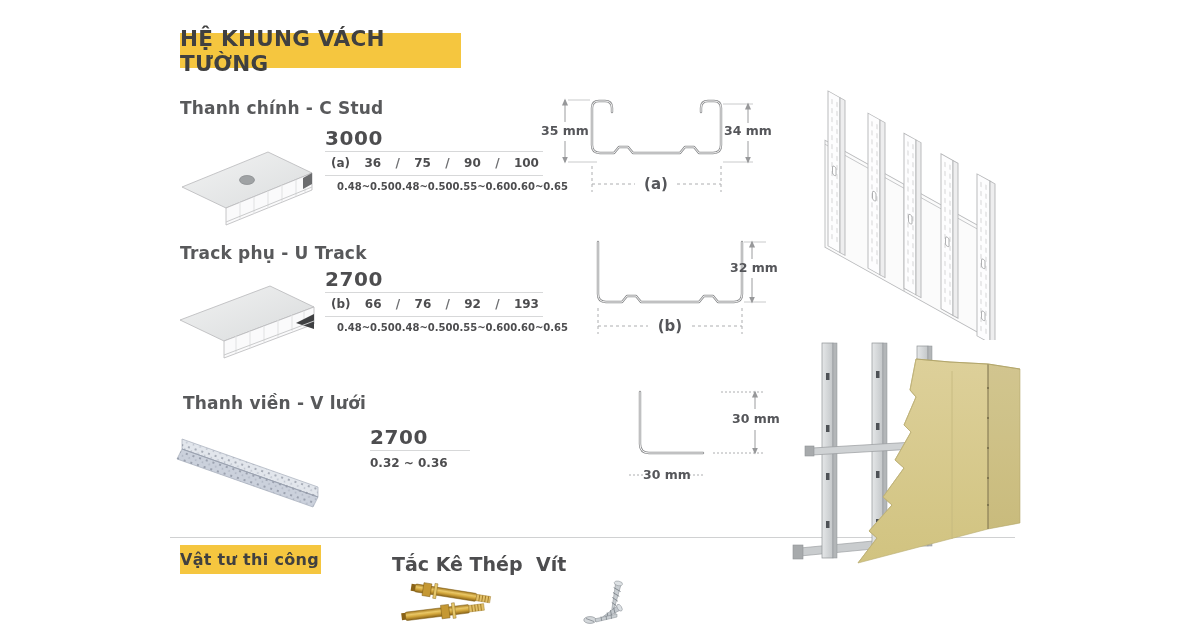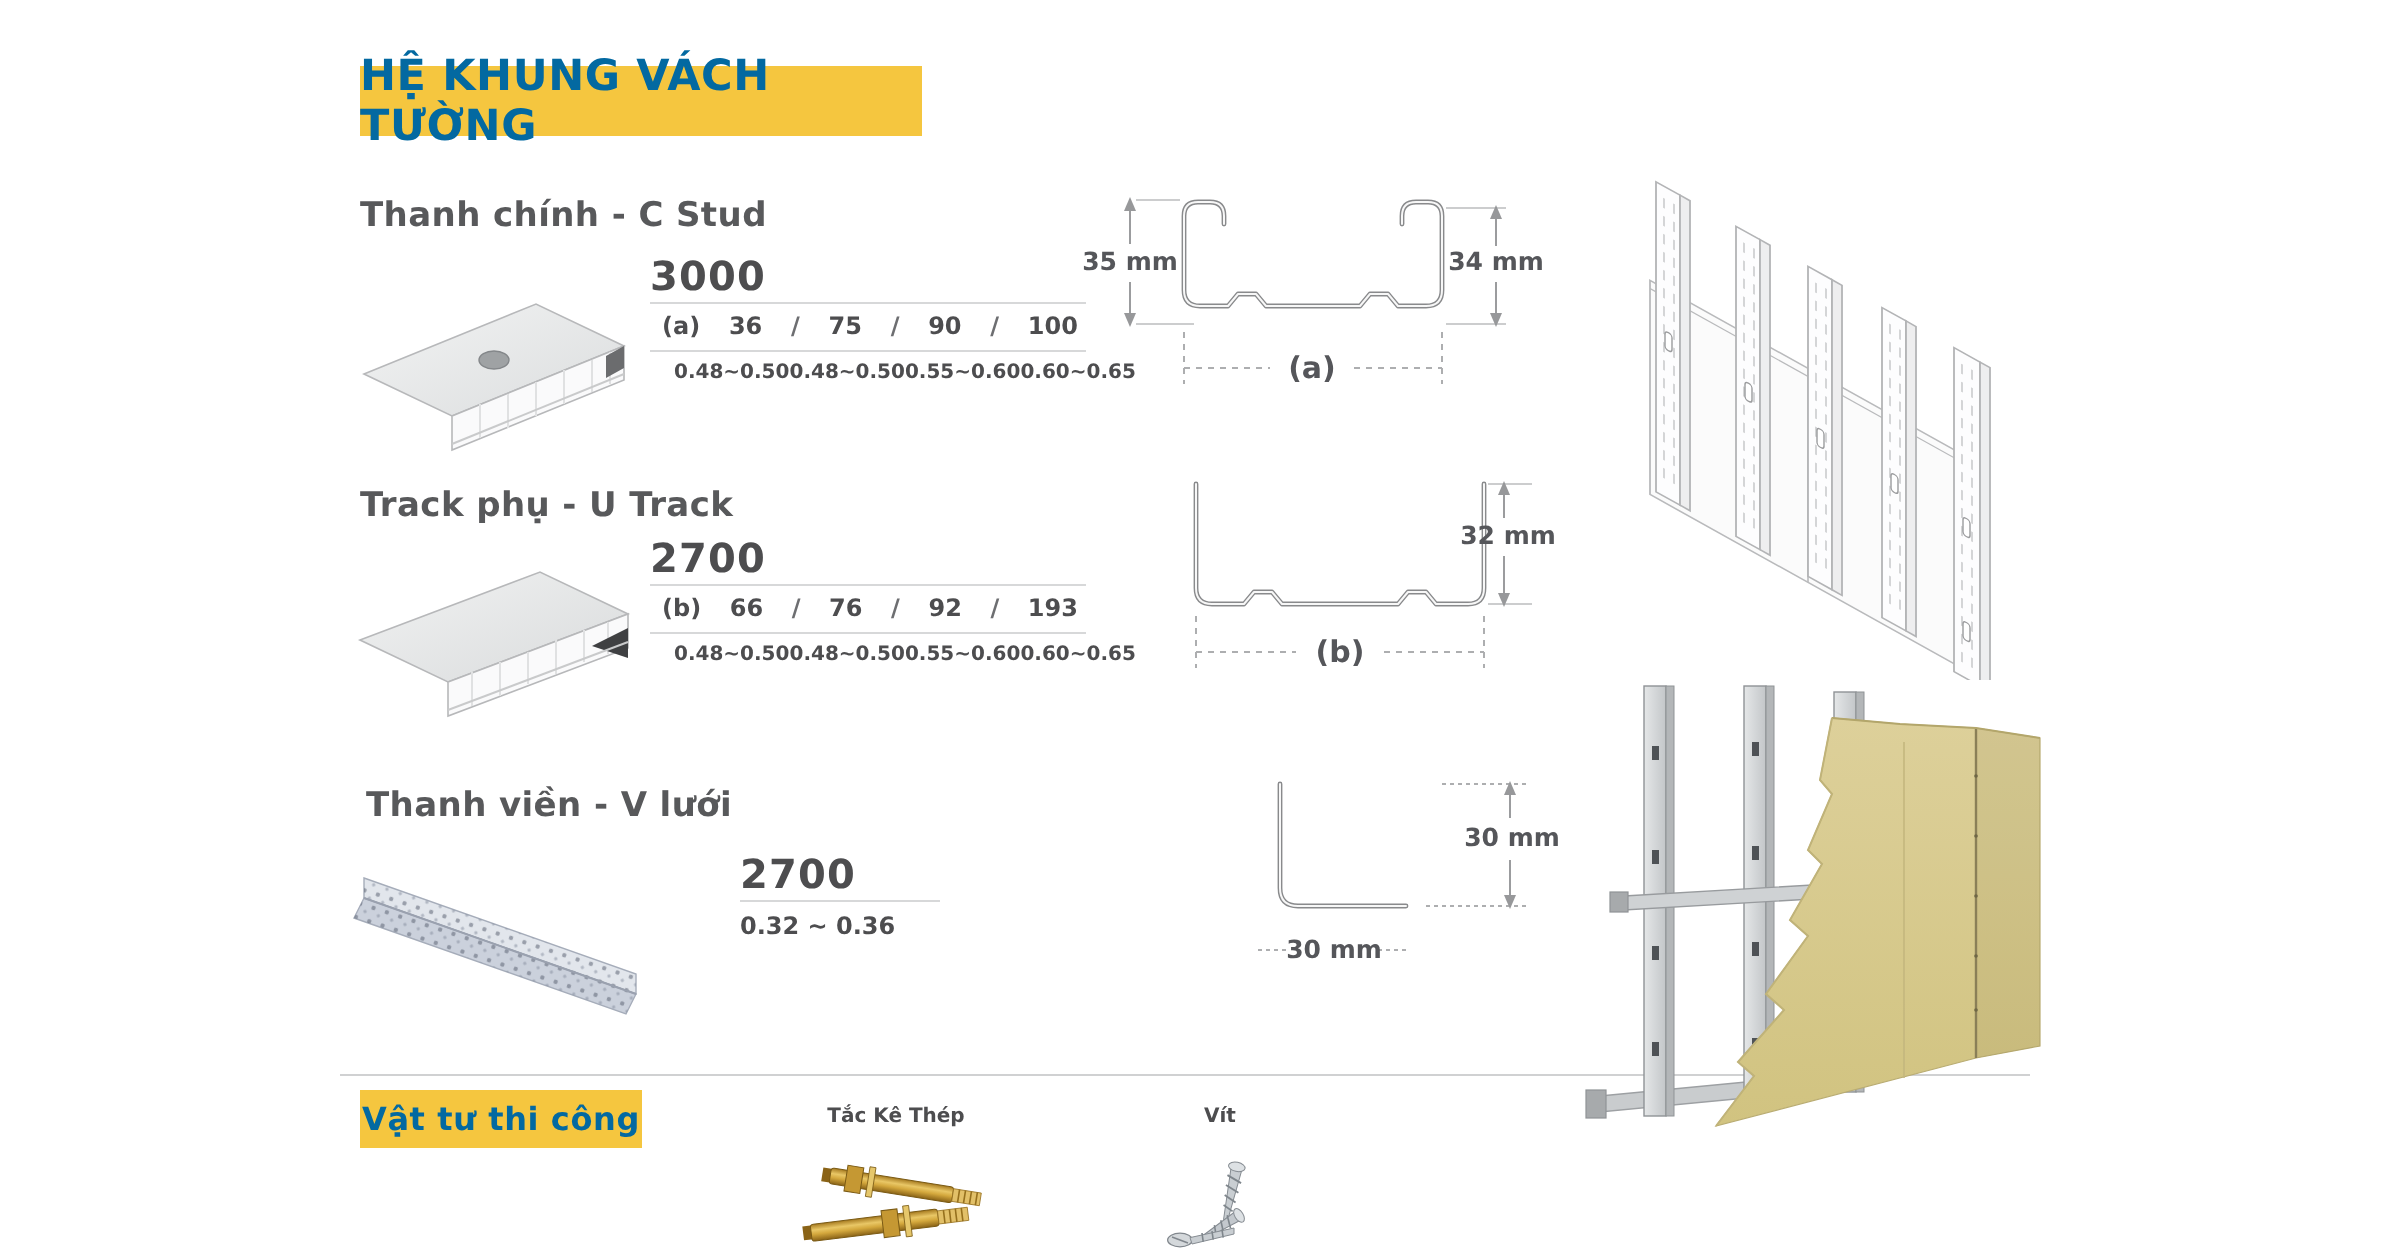--- a/index.html
+++ b/index.html
@@ -1,32 +1,32 @@
 <!DOCTYPE html>
 <html><head>
 <meta charset="utf-8">
 <style>
   html,body{margin:0;padding:0;background:#fff;}
   .canvas{position:relative;width:1200px;height:630px;background:#fff;overflow:hidden;
           font-family:"DejaVu Sans","Liberation Sans",sans-serif;}
   .abs{position:absolute;}
-  .banner{position:absolute;background:#F5C63F;color:#0369a1;font-weight:bold;
-          display:flex;align-items:center;justify-content:center;letter-spacing:.3px;}
+  .banner{position:absolute;background:#F5C63F;color:#404040;font-weight:bold;
+          display:flex;align-items:center;justify-content:flex-start;letter-spacing:.3px;}
   .hd{position:absolute;font-size:17px;font-weight:bold;color:#58595B;letter-spacing:.2px;white-space:nowrap;}
   .spec{position:absolute;color:#4D4D4F;}
   .spec-len{font-size:20px;font-weight:bold;letter-spacing:.6px;line-height:22px;}
   .rule{height:1px;background:#D7D8D9;margin:2px 0;}
   .row-sizes{display:flex;align-items:baseline;justify-content:space-between;
              font-size:12px;font-weight:bold;padding:2px 4px 3px 6px;}
   .row-sizes .sep{color:#6D6E71;}
   .row-thick{display:flex;justify-content:space-between;font-size:10px;font-weight:bold;
              padding:3px 14px 0 12px;}
   .mini-th{font-size:12px;font-weight:bold;padding-top:3px;}
   .divider{position:absolute;height:1px;background:#D0D1D2;}
-  .mat-label{position:absolute;font-size:10px;font-weight:bold;color:#4D4D4F;text-align:center;white-space:nowrap;}
+  .mat-label{position:absolute;font-size:19px;font-weight:bold;color:#4D4D4F;text-align:left;white-space:nowrap;}
   svg{display:block;}
   svg text{font-family:"DejaVu Sans","Liberation Sans",sans-serif;font-weight:bold;
            fill:#55565A;font-size:12.5px;}
   svg text.cap{font-size:15px;}
   .profile{fill:none;stroke:#898A8C;stroke-width:2.4;stroke-linejoin:round;stroke-linecap:round;}
   .profile-in{fill:none;stroke:#F7F7F7;stroke-width:1;stroke-linejoin:round;stroke-linecap:round;}
   .dim{stroke:#9B9C9E;stroke-width:1;fill:none;}
   .ext{stroke:#BBBCBE;stroke-width:0.8;fill:none;}
   .dashl{stroke:#ADAEB0;stroke-width:1;stroke-dasharray:3 3;fill:none;}
 </style>
@@ -249,21 +249,21 @@
       <rect x="76" y="11" width="15" height="6.6" fill="#E2C068" stroke="#96701D" stroke-width="0.4"></rect>
       <line x1="79" y1="11" x2="79" y2="17.6" stroke="#96701D" stroke-width="0.8"></line>
       <line x1="82" y1="11" x2="82" y2="17.6" stroke="#96701D" stroke-width="0.8"></line>
       <line x1="85" y1="11" x2="85" y2="17.6" stroke="#96701D" stroke-width="0.8"></line>
       <line x1="88" y1="11" x2="88" y2="17.6" stroke="#96701D" stroke-width="0.8"></line>
       <rect x="48" y="7.5" width="8" height="13.5" fill="#C59833" stroke="#7A5A14" stroke-width="0.5"></rect>
       <rect x="59" y="6.5" width="3" height="15.5" fill="#E6C76B" stroke="#7A5A14" stroke-width="0.4"></rect>
     </g>
   </svg>
 
-  <div class="mat-label" style="left:570px;top:553px;width:80px;">Vít</div>
+  <div class="mat-label" style="left:536px;top:553px;width:80px;">Vít</div>
 
   <svg class="abs" style="left:573px;top:576px;" width="75" height="52" viewBox="0 0 75 52">
     <g transform="rotate(12 42 20)">
       <polygon points="40,8 45.5,8 43.8,34 41.7,34" fill="#C9CED2" stroke="#868C92" stroke-width="0.5"></polygon>
       <line x1="39" y1="12" x2="46.5" y2="14.5" stroke="#7F868C" stroke-width="0.9"></line>
       <line x1="39.3" y1="17" x2="46.2" y2="19.5" stroke="#7F868C" stroke-width="0.9"></line>
       <line x1="39.7" y1="22" x2="45.8" y2="24.5" stroke="#7F868C" stroke-width="0.9"></line>
       <line x1="40.2" y1="27" x2="45.3" y2="29.2" stroke="#7F868C" stroke-width="0.9"></line>
       <ellipse cx="42.7" cy="7" rx="4.2" ry="2.3" fill="#DDE1E4" stroke="#868C92" stroke-width="0.5"></ellipse>
     </g>

